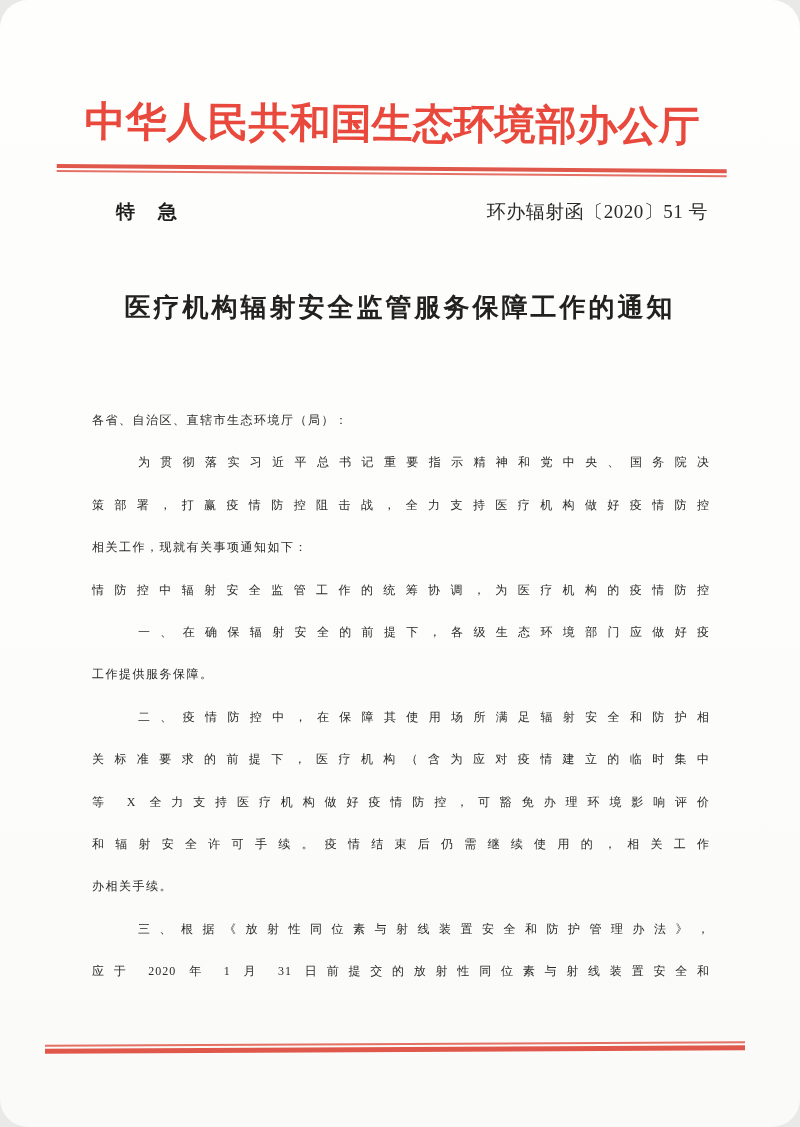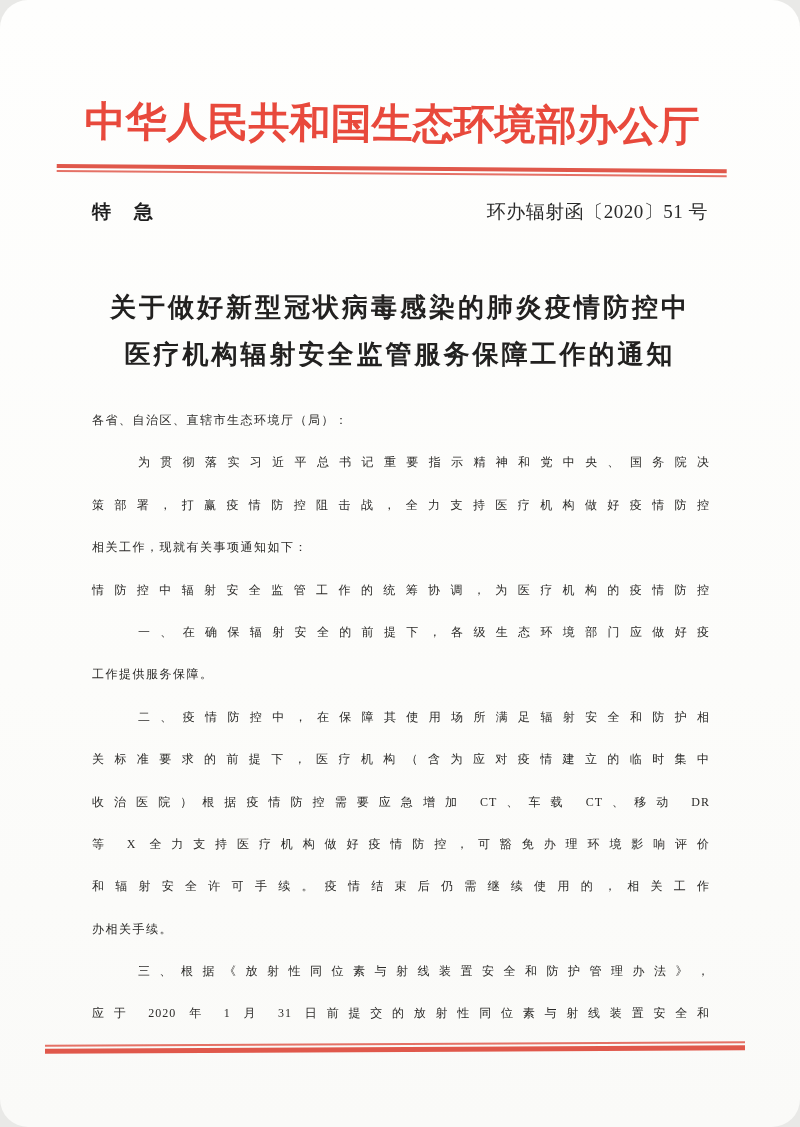--- a/index.html
+++ b/index.html
@@ -52,20 +52,21 @@
     display: flex;
     justify-content: space-between;
     align-items: baseline;
     font-size: 19px;
     line-height: 24px;
   }
   .urgency {
     font-weight: 700;
     letter-spacing: 2px;
     color: #1e1e1e;
+    margin-left: 24px;
   }
   .doc-number {
     color: #2a2a2a;
     letter-spacing: 0.5px;
   }
 
   
   .doc-title {
     position: absolute;
     top: 284px;
@@ -126,35 +127,33 @@
       <div class="rule-thin"></div>
     </div>
   </div>
 
   <div class="meta-row">
     <span class="urgency">特　急</span>
     <span class="doc-number">环办辐射函〔2020〕51 号</span>
   </div>
 
   <div class="doc-title">
-    <div>关于做好新型冠状病毒感染的肺炎疫情防控中</div>
     <div>医疗机构辐射安全监管服务保障工作的通知</div>
   </div>
 
   <div class="doc-body">
       <div class="body-line">各省、自治区、直辖市生态环境厅（局）：</div>
       <div class="body-line indent fill">为贯彻落实习近平总书记重要指示精神和党中央、国务院决</div>
       <div class="body-line fill">策部署，打赢疫情防控阻击战，全力支持医疗机构做好疫情防控</div>
       <div class="body-line">相关工作，现就有关事项通知如下：</div>
       <div class="body-line fill">情防控中辐射安全监管工作的统筹协调，为医疗机构的疫情防控</div>
       <div class="body-line indent fill">一、在确保辐射安全的前提下，各级生态环境部门应做好疫</div>
       <div class="body-line">工作提供服务保障。</div>
       <div class="body-line indent fill">二、疫情防控中，在保障其使用场所满足辐射安全和防护相</div>
       <div class="body-line fill">关标准要求的前提下，医疗机构（含为应对疫情建立的临时集中</div>
-      <div class="body-line fill">收治医院）根据疫情防控需要应急增加 CT、车载 CT、移动 DR</div>
       <div class="body-line fill">等 X 全力支持医疗机构做好疫情防控，可豁免办理环境影响评价</div>
       <div class="body-line fill">和辐射安全许可手续。疫情结束后仍需继续使用的，相关工作</div>
       <div class="body-line">办相关手续。</div>
       <div class="body-line indent fill">三、根据《放射性同位素与射线装置安全和防护管理办法》，</div>
       <div class="body-line fill">应于 2020 年 1 月 31 日前提交的放射性同位素与射线装置安全和</div>
     </div>
 
   <div class="footer-divider">
     <div class="rule-thin"></div>
     <div class="rule-thick"></div>

